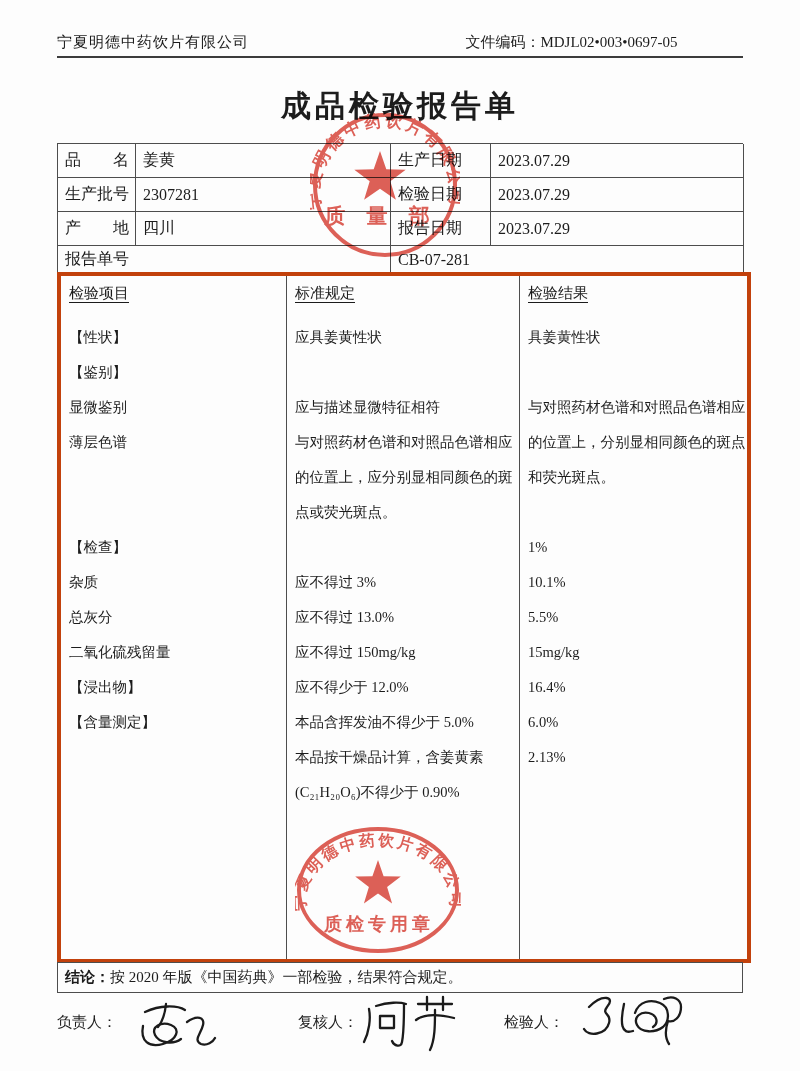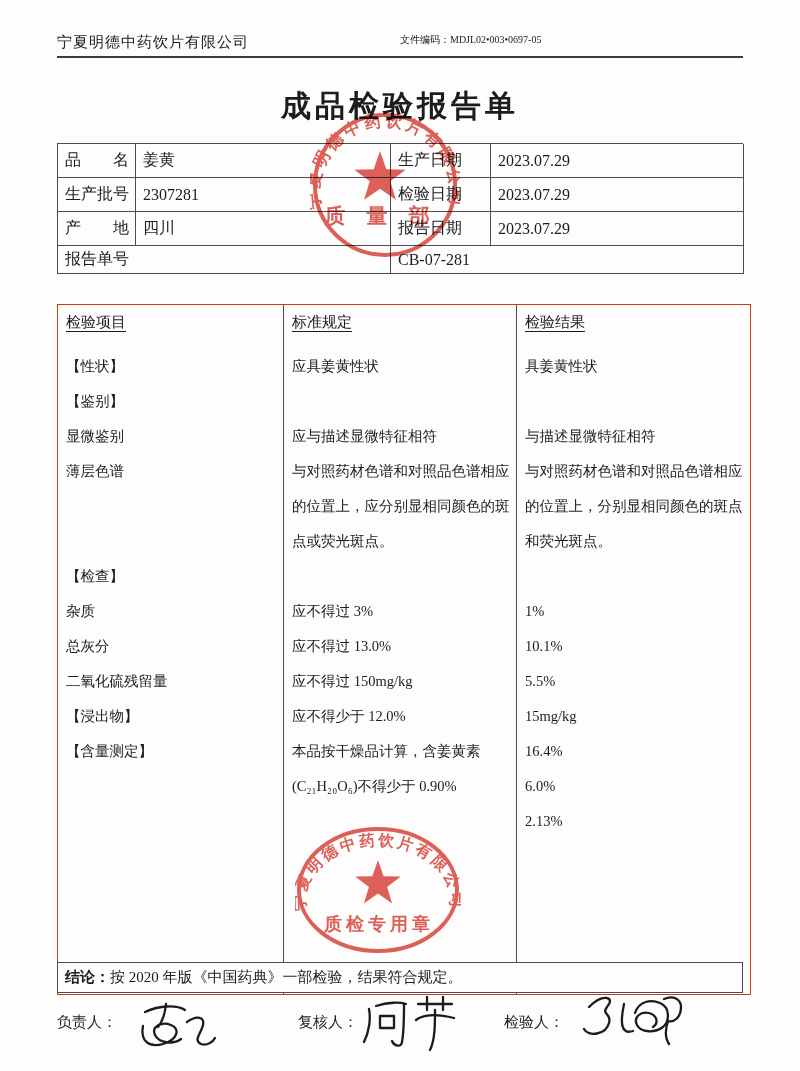--- a/index.html
+++ b/index.html
@@ -5,41 +5,41 @@
   html,body{margin:0;padding:0;}
   body{
     width:800px;height:1071px;position:relative;background:#fdfdfd;
     font-family:"Liberation Serif","DejaVu Serif",serif;color:#1c1c1c;
     overflow:hidden;
   }
   .abs{position:absolute;}
 
   
   .doc-header-company{left:57px;top:33px;font-size:15px;letter-spacing:1px;}
-  .doc-header-code{left:400px;top:33px;width:343px;text-align:left;font-size:10px;}
+  .doc-header-code{left:400px;top:33px;width:343px;text-align:center;font-size:15px;}
   .header-rule{left:57px;top:56px;width:686px;height:2px;background:#3c3c3c;}
 
   
   .report-title{left:0;top:86px;width:800px;text-align:center;
     font-size:30px;font-weight:bold;letter-spacing:4px;}
 
   
   .info-table{left:57px;top:143px;width:686px;
     display:grid;grid-template-columns:78px 255px 100px 253px;
     grid-template-rows:34px 34px 34px 28px;
     border-top:1px solid #4d4d4d;border-left:1px solid #4d4d4d;
     box-sizing:border-box;font-size:16px;}
   .info-table .cell{border-right:1px solid #4d4d4d;border-bottom:1px solid #4d4d4d;
     display:flex;align-items:center;padding:0 7px;box-sizing:border-box;white-space:nowrap;}
   .span2{grid-column:span 2;}
 
   
   .main-table{left:57px;top:272px;width:694px;height:691px;
-    border:1px solid #c2410c;box-sizing:border-box;
-    display:grid;grid-template-columns:226px 233px 225px;font-size:15px;margin-top:32px;}
+    border:4px solid #c2410c;box-sizing:border-box;
+    display:grid;grid-template-columns:226px 233px 225px;font-size:15px;}
   .mt-col{box-sizing:border-box;}
   .mt-col.b{border-right:1px solid #4d4d4d;}
   .mt-header{height:34px;display:flex;align-items:center;padding:0 8px;box-sizing:border-box;}
   .mt-header span{text-decoration:underline;text-underline-offset:4px;}
   .mt-header.center{}
   .mt-lines{padding-top:10px;}
   .mt-line{height:35px;line-height:35px;padding:0 8px;white-space:nowrap;font-size:14.5px;}
 
   
   .conclusion-row{left:57px;top:962px;width:686px;height:31px;
@@ -115,32 +115,32 @@
       <div class="mt-line"></div>
       <div class="mt-line">应与描述显微特征相符</div>
       <div class="mt-line">与对照药材色谱和对照品色谱相应</div>
       <div class="mt-line">的位置上，应分别显相同颜色的斑</div>
       <div class="mt-line">点或荧光斑点。</div>
       <div class="mt-line"></div>
       <div class="mt-line">应不得过 3%</div>
       <div class="mt-line">应不得过 13.0%</div>
       <div class="mt-line">应不得过 150mg/kg</div>
       <div class="mt-line">应不得少于 12.0%</div>
+      <div class="mt-line">本品含挥发油不得少于 5.0%</div>
       <div class="mt-line">本品按干燥品计算，含姜黄素</div>
       <div class="mt-line">(C₂₁H₂₀O₆)不得少于 0.90%</div>
     </div>
   </div>
   <div class="mt-col">
     <div class="mt-header center">
         <span>检验结果</span>
       </div>
     <div class="mt-lines">
       <div class="mt-line">具姜黄性状</div>
       <div class="mt-line"></div>
-      <div class="mt-line">与描述显微特征相符</div>
       <div class="mt-line">与对照药材色谱和对照品色谱相应</div>
       <div class="mt-line">的位置上，分别显相同颜色的斑点</div>
       <div class="mt-line">和荧光斑点。</div>
       <div class="mt-line"></div>
       <div class="mt-line">1%</div>
       <div class="mt-line">10.1%</div>
       <div class="mt-line">5.5%</div>
       <div class="mt-line">15mg/kg</div>
       <div class="mt-line">16.4%</div>
       <div class="mt-line">6.0%</div>

